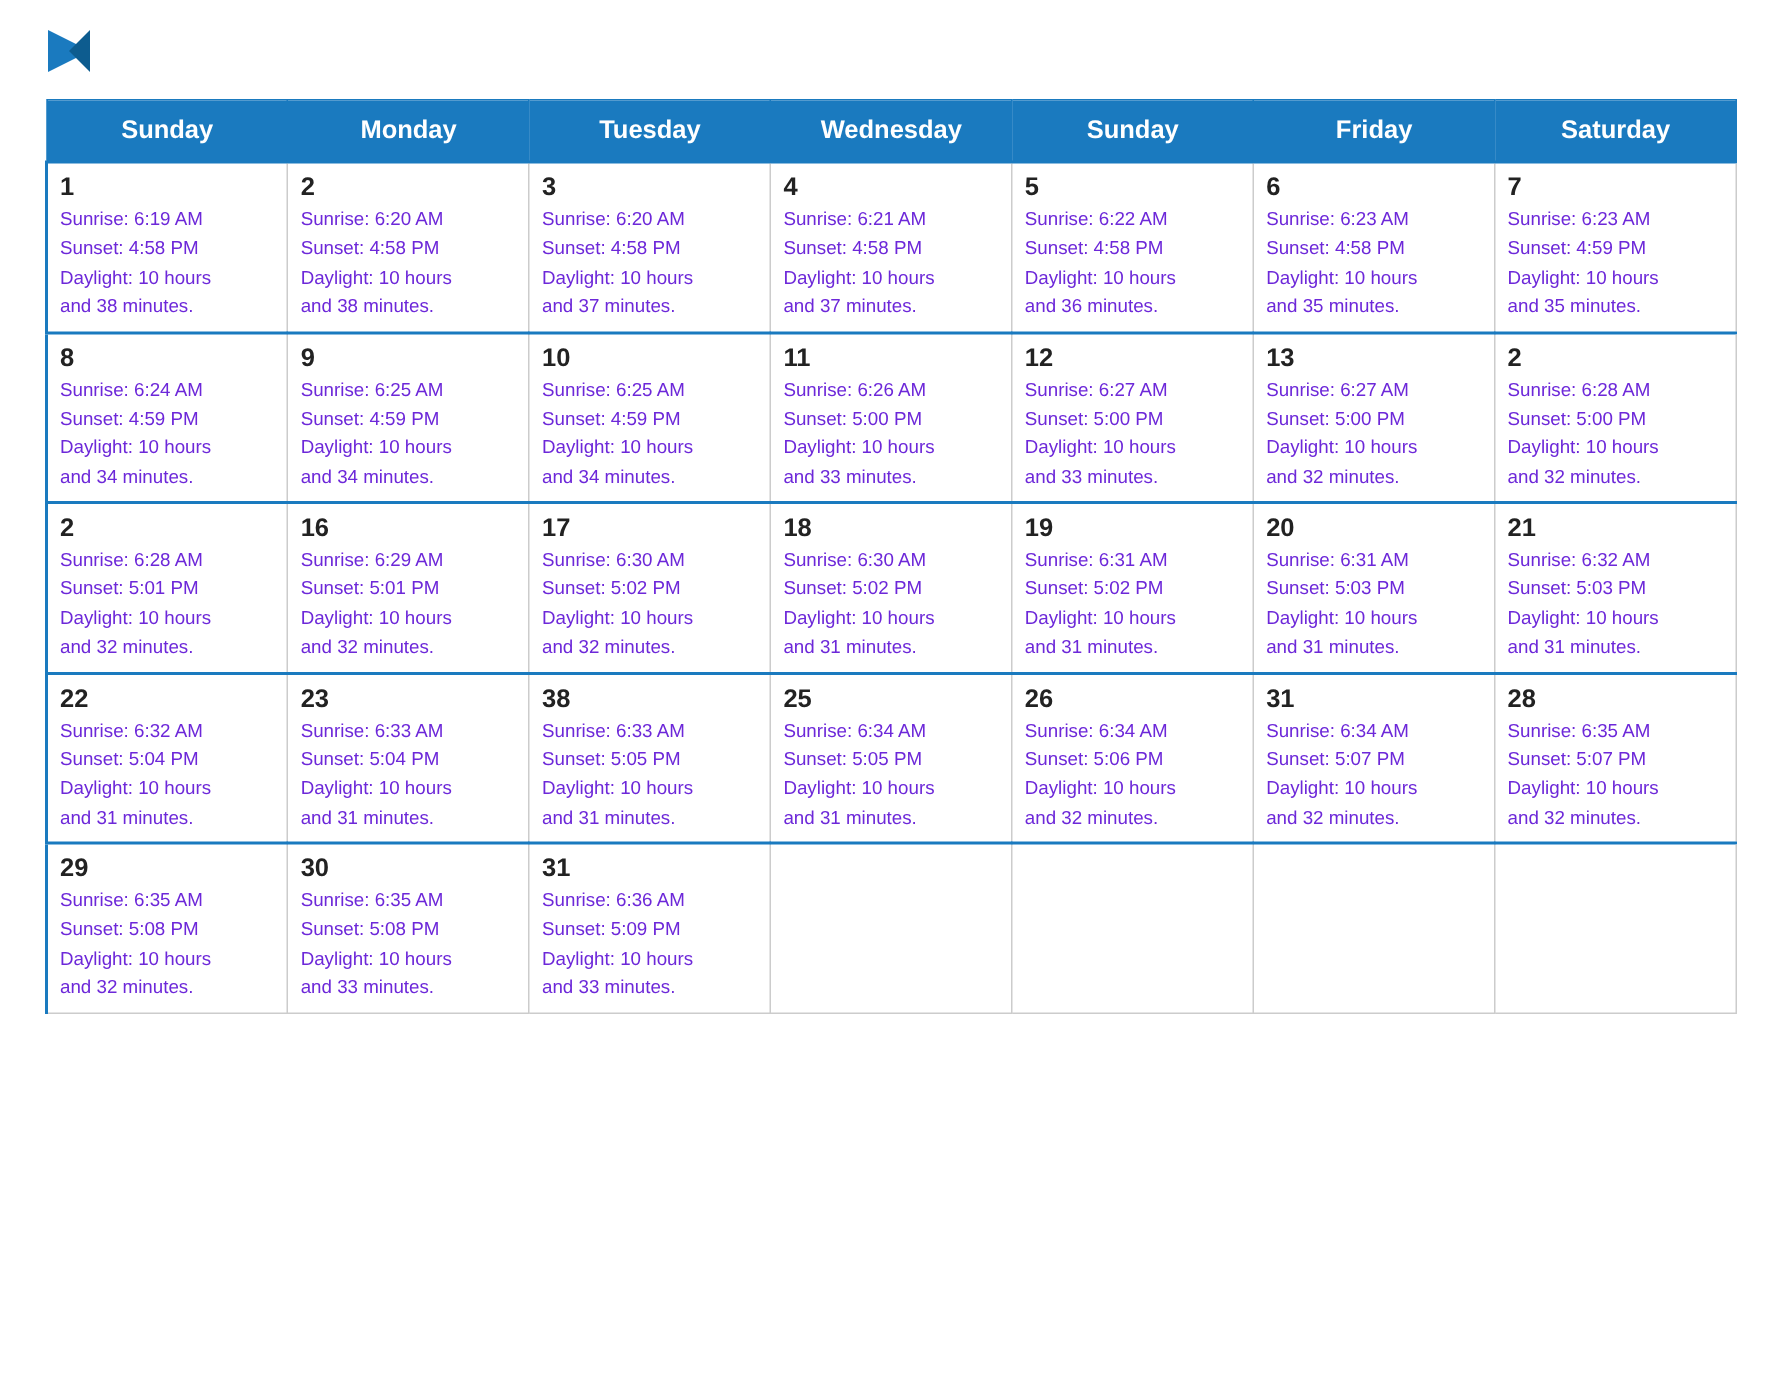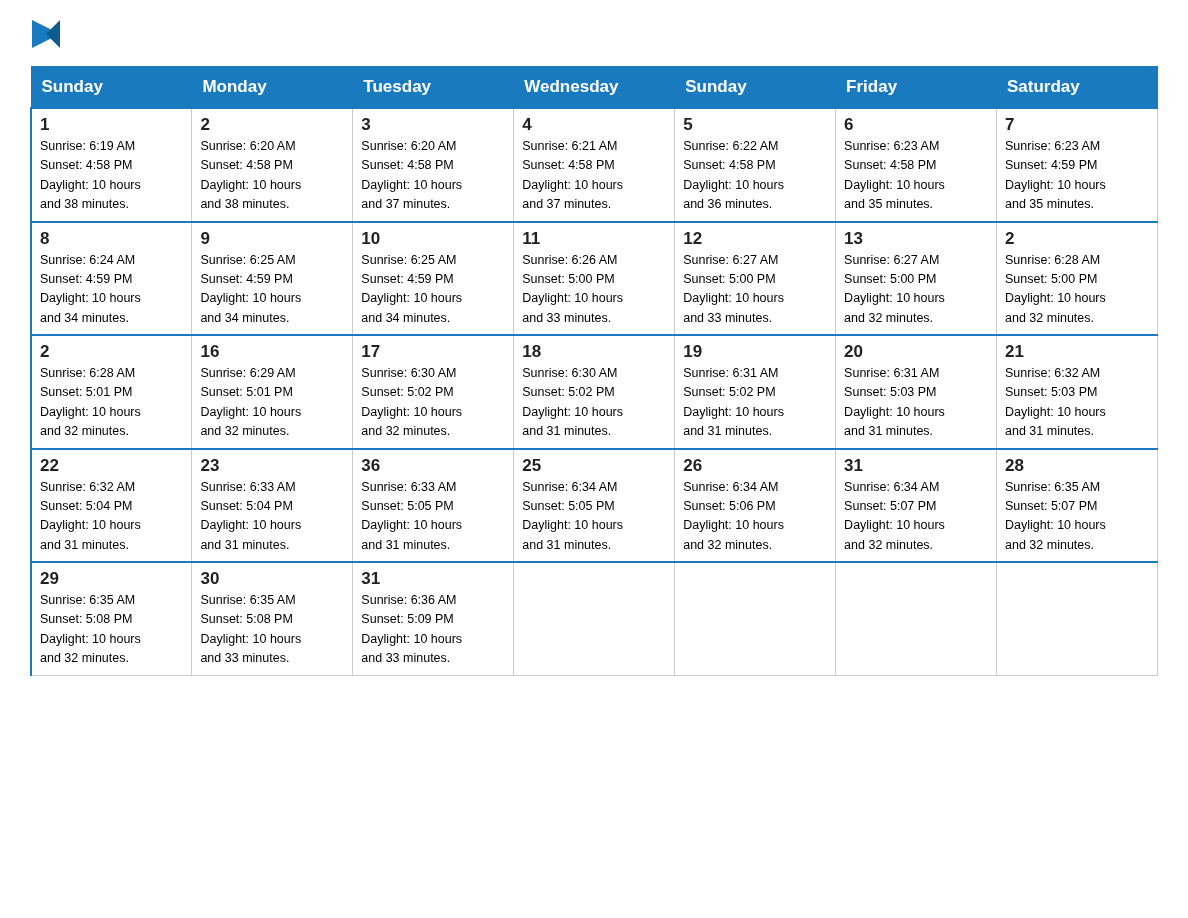--- a/index.html
+++ b/index.html
@@ -49,21 +49,21 @@
     .calendar-table {
       width: 100%;
       border-collapse: collapse;
     }
     .calendar-table thead tr th {
       background-color: #1a7abf;
       color: #fff;
       font-size: 17px;
       font-weight: bold;
       padding: 10px 10px;
-      text-align: left;
+      text-align: center;
       border: 1px solid #1a7abf;
     }
     .calendar-table tbody tr td {
       border: 1px solid #ccc;
       vertical-align: top;
       padding: 6px 8px;
       width: 14.28%;
       min-height: 90px;
       height: 105px;
       font-size: 13px;
@@ -71,21 +71,21 @@
     }
     .day-number {
       font-size: 17px;
       font-weight: bold;
       color: #222;
       display: block;
       margin-bottom: 2px;
     }
     .day-info {
       font-size: 12.5px;
-      color: #000000;
+      color: #6d28d9;
       line-height: 1.55;
     }
     .calendar-table tbody tr td:first-child {
       border-left: 2px solid #1a7abf;
     }
     .calendar-table tbody tr {
       border-top: 2px solid #1a7abf;
     }
     .empty-cell {
       background: #fff;
@@ -228,21 +228,21 @@
       <tr>
         <td>
         <span class="day-number">22</span>
         <span class="day-info">Sunrise: 6:32 AM<br>Sunset: 5:04 PM<br>Daylight: 10 hours<br>and 31 minutes.</span>
       </td>
         <td>
         <span class="day-number">23</span>
         <span class="day-info">Sunrise: 6:33 AM<br>Sunset: 5:04 PM<br>Daylight: 10 hours<br>and 31 minutes.</span>
       </td>
         <td>
-        <span class="day-number">36</span>
+        <span class="day-number">38</span>
         <span class="day-info">Sunrise: 6:33 AM<br>Sunset: 5:05 PM<br>Daylight: 10 hours<br>and 31 minutes.</span>
       </td>
         <td>
         <span class="day-number">25</span>
         <span class="day-info">Sunrise: 6:34 AM<br>Sunset: 5:05 PM<br>Daylight: 10 hours<br>and 31 minutes.</span>
       </td>
         <td>
         <span class="day-number">26</span>
         <span class="day-info">Sunrise: 6:34 AM<br>Sunset: 5:06 PM<br>Daylight: 10 hours<br>and 32 minutes.</span>
       </td>

